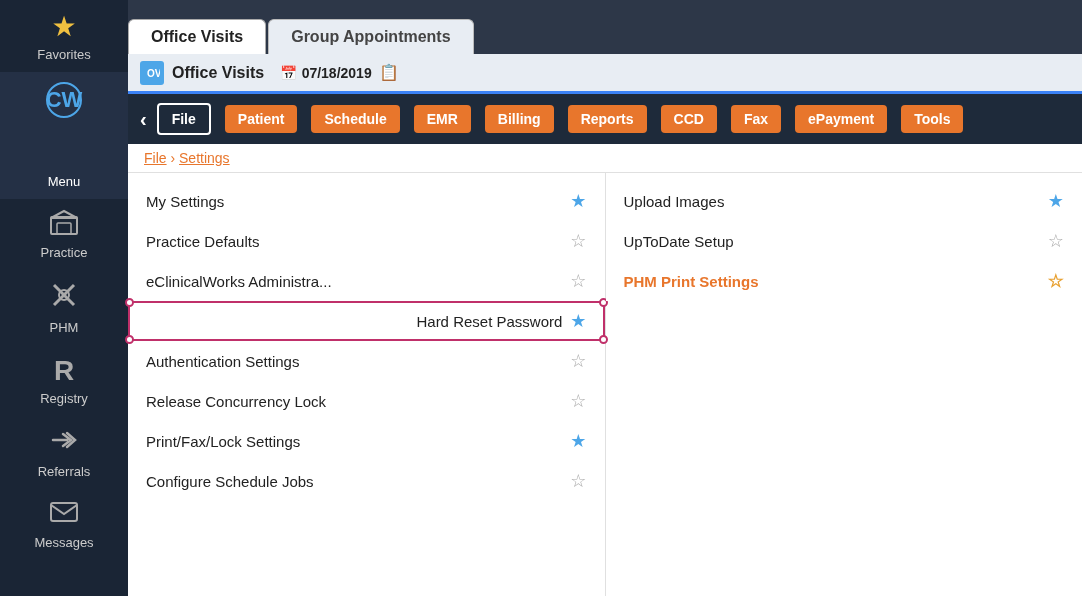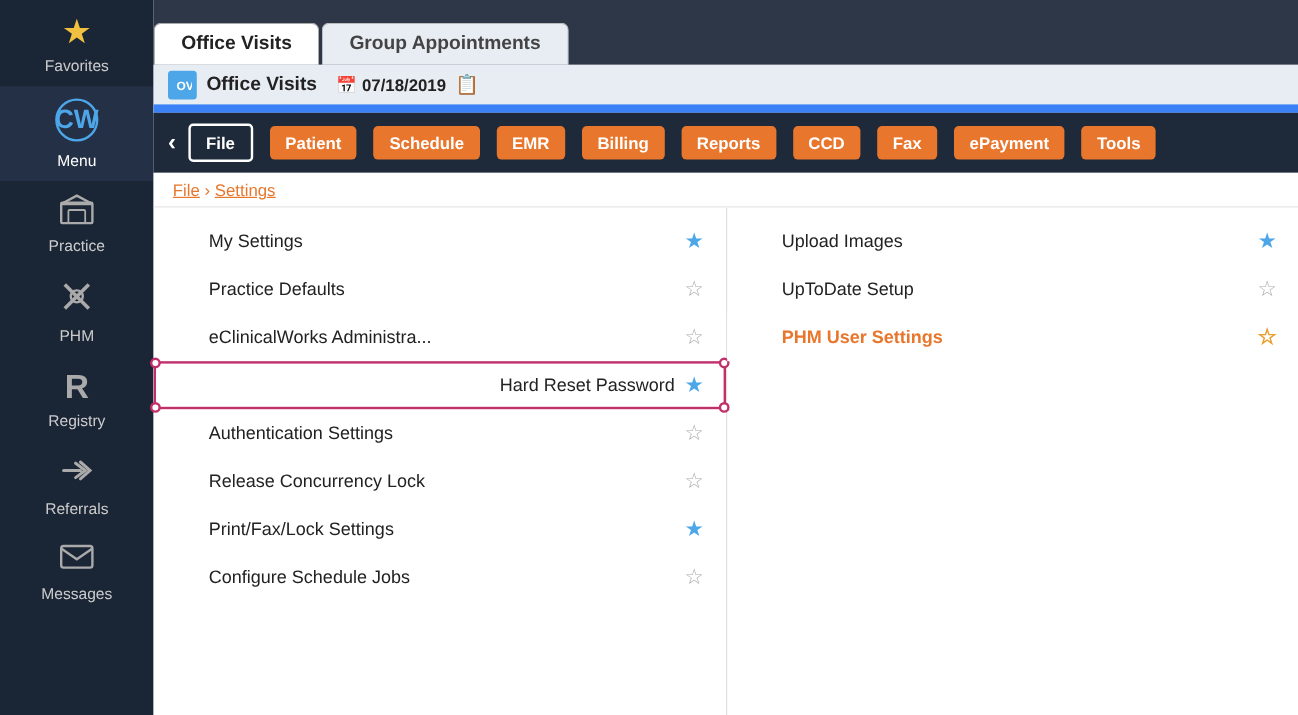--- a/index.html
+++ b/index.html
@@ -151,38 +151,38 @@
       border: 2px solid #c0306a;
       color: #222;
       padding: 7px 16px;
       text-align: right;
     }
     .menu-item.highlighted {
       background: #fff9f5;
       color: #e8762c;
       font-weight: bold;
     }
-    .menu-item-label { flex: 1; margin-left: 28px; }
+    .menu-item-label { flex: 1; }
     .star {
       font-size: 18px;
       margin-left: 8px;
       color: #4da6e8;
     }
     .star.outline { color: #aaa; }
     .star.orange { color: #e8a030; }
 
     
     .ov-header {
       display: flex;
       flex-direction: row;
       align-items: center;
       background: #e8edf3;
       height: 40px;
       padding: 0 12px;
-      border-bottom: 7px solid #3b82f6;
+      border-bottom: 3px solid #3b82f6;
       font-size: 15px;
       font-weight: bold;
       color: #222;
     }
     .ov-header-icon {
       width: 24px; height: 24px;
       background: #4da6e8;
       border-radius: 3px;
       margin-right: 8px;
       display: flex; align-items: center; justify-content: center;
@@ -192,21 +192,21 @@
 </head>
 <body>
 
 <div class="sidebar">
 
   <div class="sidebar-item">
     <span class="sidebar-icon star-icon">★</span>
     <span class="sidebar-label">Favorites</span>
   </div>
 
-  <div class="sidebar-item active" style="background:#243045;">
+  <div class="sidebar-item active" style="background:#243045;gap:48px;">
     <span class="sidebar-icon" style="color:#4da6e8; font-size:22px; font-weight:bold; border:2px solid #4da6e8; border-radius:50%; width:36px; height:36px; display:flex; align-items:center; justify-content:center;">CW</span>
     <span class="sidebar-label" style="color:#fff; margin-top:4px;">Menu</span>
   </div>
 
   <div class="sidebar-item">
     <span class="sidebar-icon" style="font-size:22px;">
       <svg width="30" height="26" viewBox="0 0 30 26" fill="none">
         <rect x="2" y="8" width="26" height="17" rx="1" stroke="#aaa" stroke-width="2" fill="none"></rect>
         <rect x="8" y="14" width="14" height="11" rx="1" stroke="#aaa" stroke-width="1.5" fill="none"></rect>
         <polygon points="15,2 28,9 2,9" stroke="#aaa" stroke-width="2" fill="none"></polygon>
@@ -349,20 +349,20 @@
         <span class="menu-item-label">Upload Images</span>
         <span class="star">★</span>
       </div>
 
       <div class="menu-item">
         <span class="menu-item-label">UpToDate Setup</span>
         <span class="star outline">☆</span>
       </div>
 
       <div class="menu-item highlighted" style="background:#fff; border-bottom: none;">
-        <span class="menu-item-label" style="color:#e8762c; font-weight:bold;">PHM User Settings</span>
+        <span class="menu-item-label" style="color:#e8762c; font-weight:bold;">PHM Print Settings</span>
         <span class="star orange">☆</span>
       </div>
 
     </div>
   </div>
 
 </div>
 
 </body></html>

